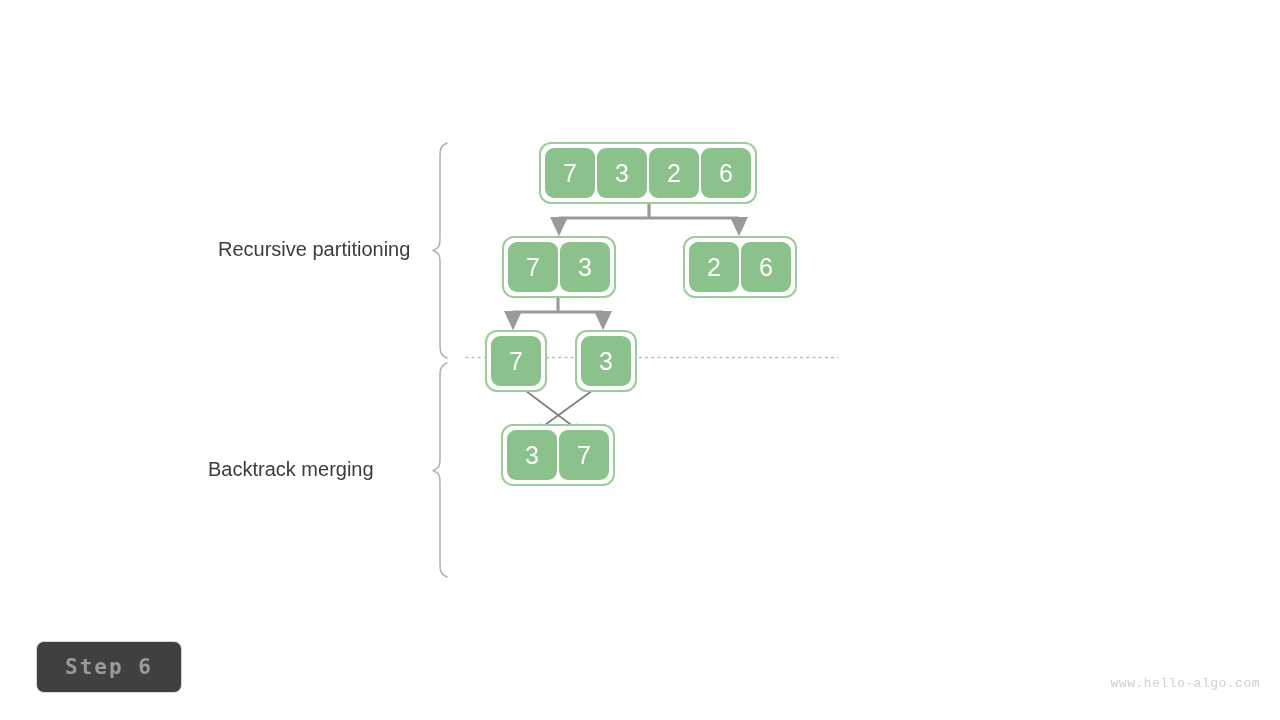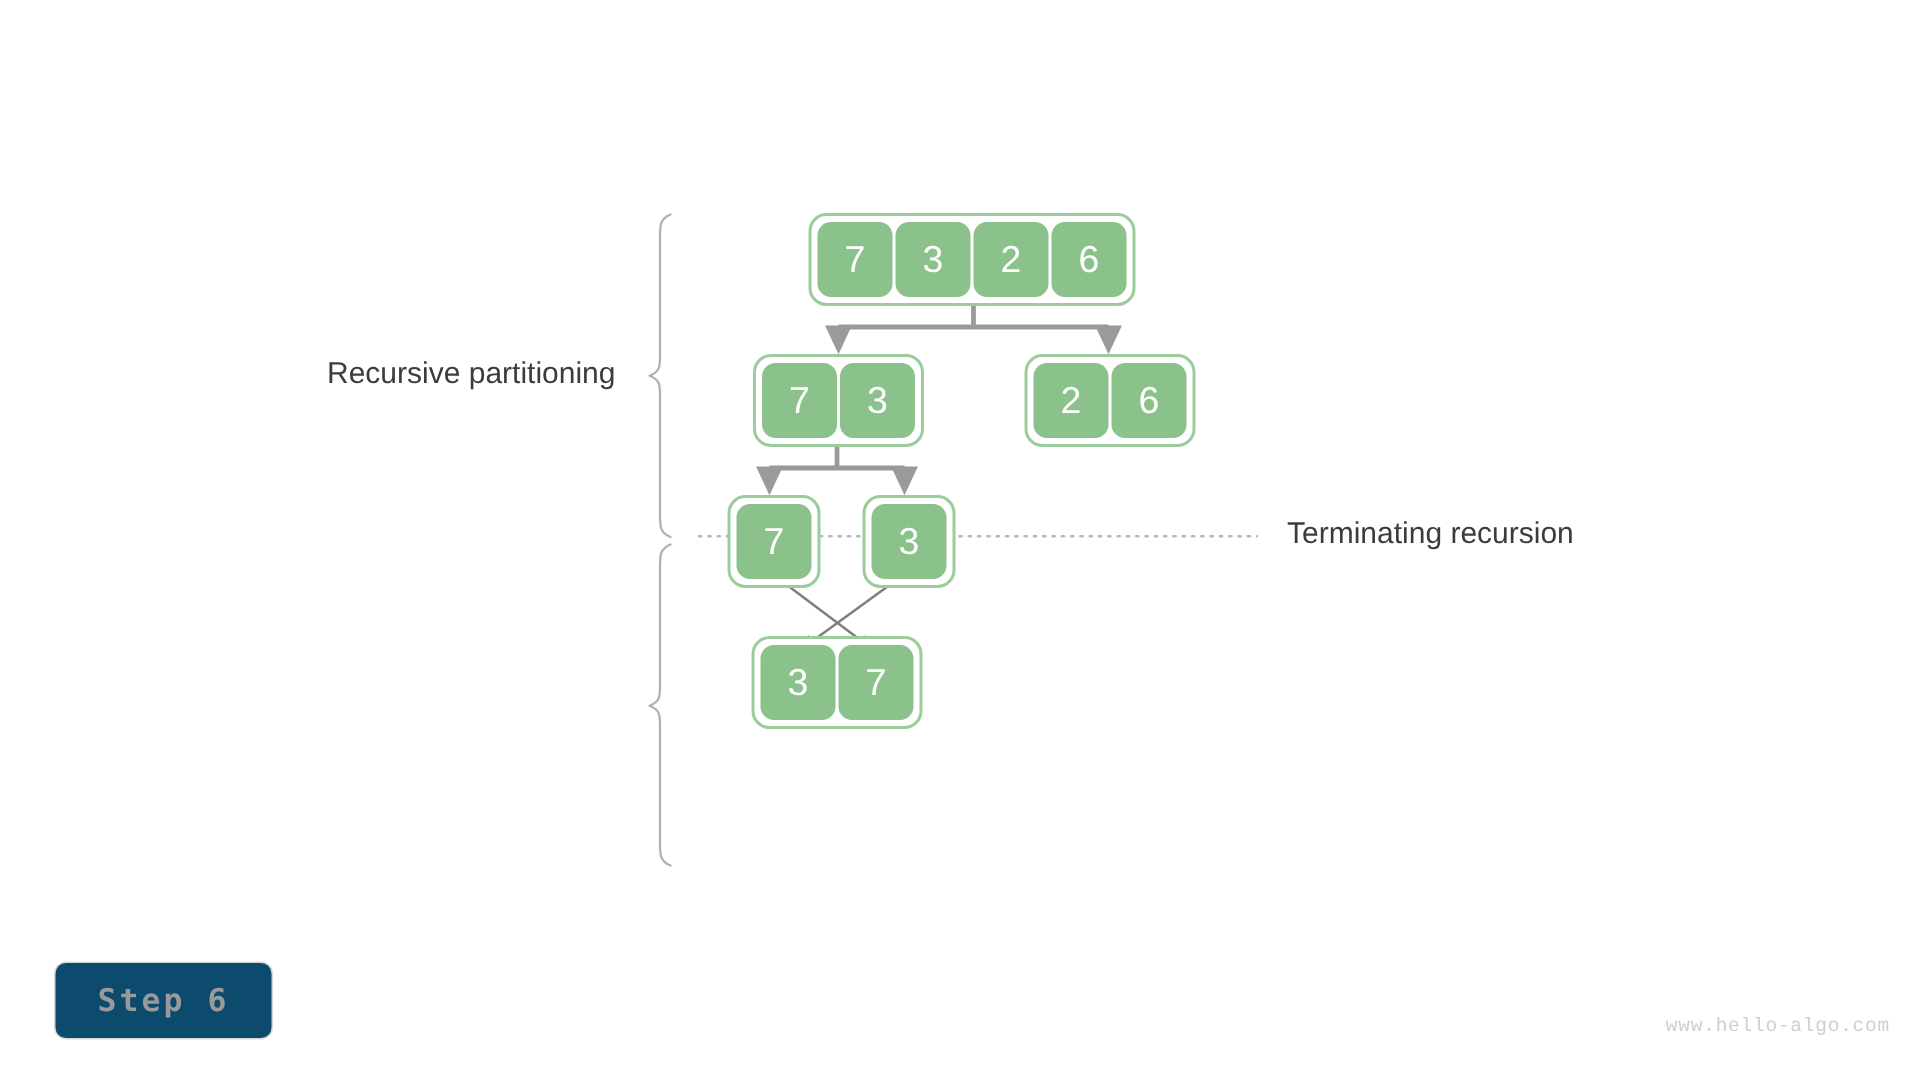--- a/index.html
+++ b/index.html
@@ -84,21 +84,21 @@
   
   #step-badge {
     position: absolute;
     left: 36px;
     top: 641px;
     width: 146px;
     height: 52px;
     box-sizing: border-box;
     border: 1px solid #d8d8d8;
     border-radius: 8px;
-    background: #0c4a6e;
+    background: #404040;
     display: flex;
     align-items: center;
     justify-content: center;
     font-family: "DejaVu Sans Mono", monospace;
     font-weight: bold;
     font-size: 21px;
     letter-spacing: 2px;
     color: #9a9a9a;
     user-select: none;
     text-align: right;
@@ -194,20 +194,20 @@
     <div class="cell">3</div>
   </div>
 
   <div class="array-group" style="left:501px; top:424px;">
     <div class="cell">3</div>
     <div class="cell">7</div>
   </div>
 
   <div class="section-label label-recursive">Recursive partitioning</div>
 
-
-  <div class="terminating-label">Terminating recursion</div>
+  <div class="section-label label-backtrack">Backtrack merging</div>
+
 
   <div id="step-badge">Step 6</div>
 
   <div id="watermark">www.hello-algo.com</div>
 
 </div>
 
 </body></html>

